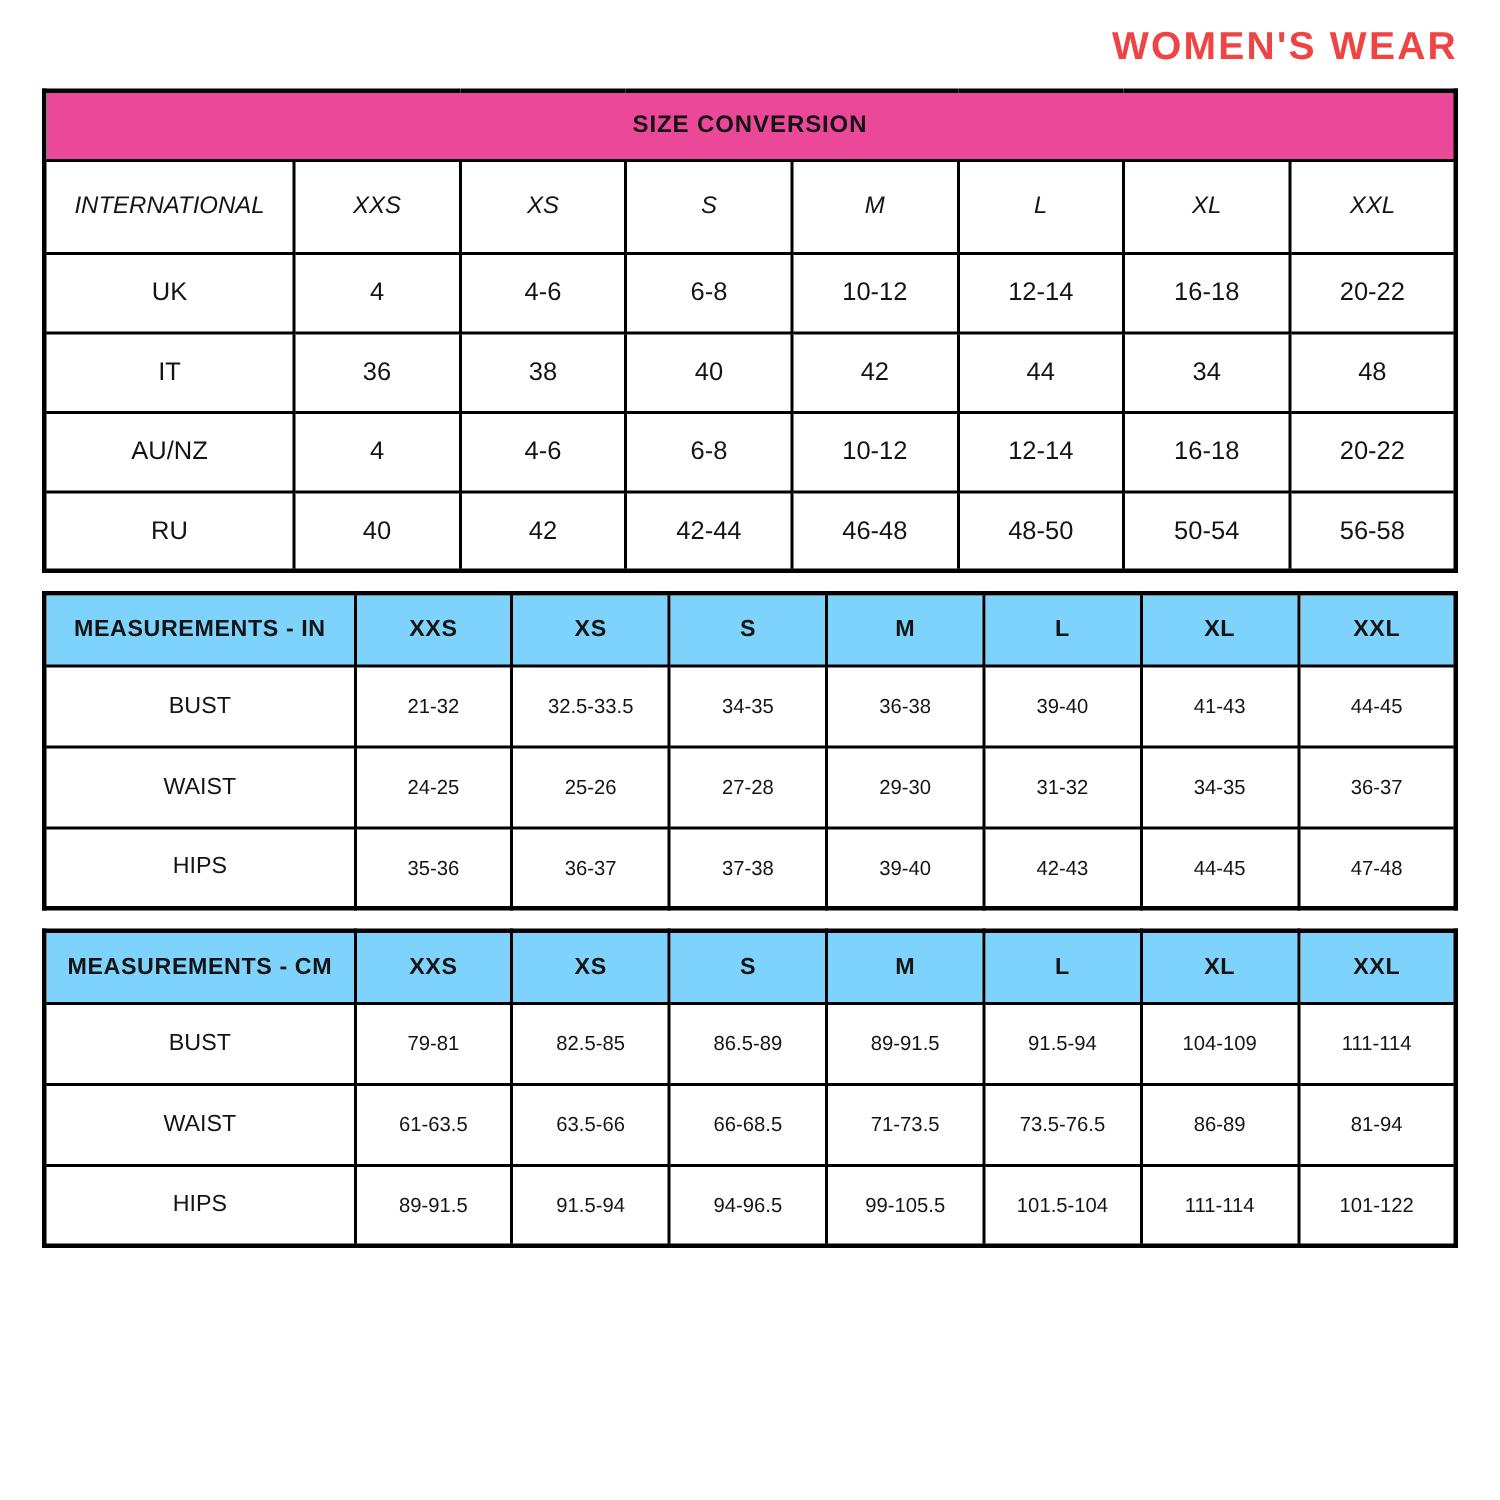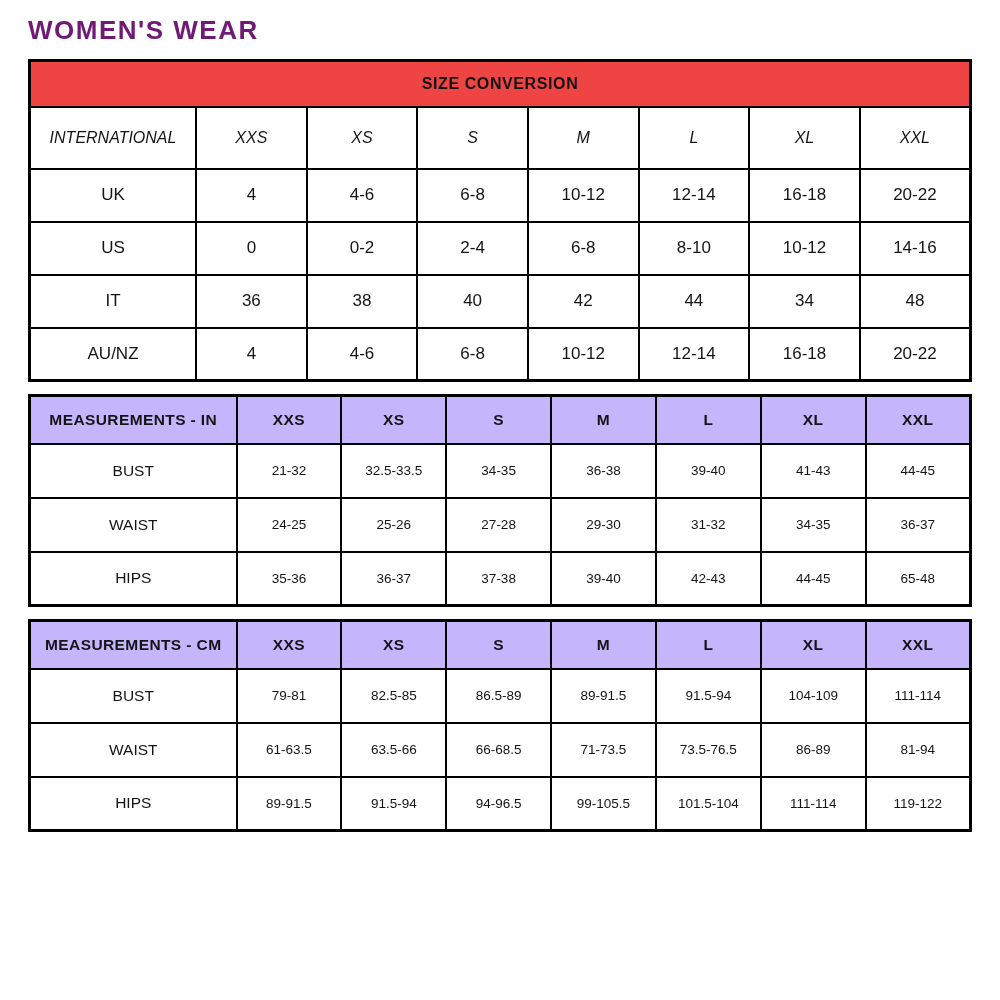--- a/index.html
+++ b/index.html
@@ -9,25 +9,25 @@
     height: 1000px;
     background: #ffffff;
     font-family: "Liberation Sans", sans-serif;
     color: #141414;
   }
   .page { padding: 0 28px; }
 
   .page-title {
     margin: 0;
     padding: 15px 0 13px;
-    text-align: left;
+    text-align: right;
     font-size: 26px;
     font-weight: bold;
     letter-spacing: 1.5px;
-    color: #701a75;
+    color: #ef4444;
   }
 
   table {
     width: 100%;
     border-collapse: collapse;
     table-layout: fixed;
     border: 3px solid #000;
   }
   th, td {
     border: 2px solid #000;
@@ -36,34 +36,34 @@
     padding: 0 4px;
     overflow: hidden;
     white-space: nowrap;
   }
 
   
   .t1 { margin-bottom: 12px; }
   .t1 .col-label { width: 17.7%; }
   .t1 .title-cell {
     height: 46px;
-    background: #ef4444;
+    background: #ec4899;
     font-size: 16px;
     font-weight: bold;
     letter-spacing: 0.6px;
   }
   .t1 .head-row td { height: 62px; font-size: 16px; font-style: italic; }
   .t1 tbody td { height: 53px; font-size: 17px; }
 
   
   .t2 { margin-bottom: 12px; }
   .t2 .col-label, .t3 .col-label { width: 22%; }
   .t2 thead th, .t3 thead th {
     height: 48px;
-    background: #c4b5fd;
+    background: #7dd3fc;
     font-size: 15.5px;
     font-weight: bold;
     letter-spacing: 0.4px;
   }
   .t2 tbody td, .t3 tbody td { height: 54px; }
   .t2 .lbl, .t3 .lbl { font-size: 15.5px; }
   .t2 .val, .t3 .val { font-size: 13.5px; border-radius: 27px; }
 </style>
 </head>
 <body>
@@ -97,49 +97,49 @@
         <td>UK</td>
         <td>4</td>
         <td>4-6</td>
         <td>6-8</td>
         <td>10-12</td>
         <td>12-14</td>
         <td>16-18</td>
         <td>20-22</td>
       </tr>
       <tr>
-        <td>US</td>
-        <td>0</td>
-        <td>0-2</td>
-        <td>2-4</td>
-        <td>6-8</td>
-        <td>8-10</td>
-        <td>10-12</td>
-        <td>14-16</td>
-      </tr>
-      <tr>
         <td>IT</td>
         <td>36</td>
         <td>38</td>
         <td>40</td>
         <td>42</td>
         <td>44</td>
         <td>34</td>
         <td>48</td>
       </tr>
       <tr>
         <td>AU/NZ</td>
         <td>4</td>
         <td>4-6</td>
         <td>6-8</td>
         <td>10-12</td>
         <td>12-14</td>
         <td>16-18</td>
         <td>20-22</td>
       </tr>
+      <tr>
+        <td>RU</td>
+        <td>40</td>
+        <td>42</td>
+        <td>42-44</td>
+        <td>46-48</td>
+        <td>48-50</td>
+        <td>50-54</td>
+        <td>56-58</td>
+      </tr>
     </tbody>
   </table>
 
   <table class="t2">
     <colgroup>
         <col class="col-label">
         <col span="7">
       </colgroup>
     <thead>
       <tr>
@@ -175,21 +175,21 @@
         <td class="val">36-37</td>
       </tr>
       <tr>
         <td class="lbl">HIPS</td>
         <td class="val">35-36</td>
         <td class="val">36-37</td>
         <td class="val">37-38</td>
         <td class="val">39-40</td>
         <td class="val">42-43</td>
         <td class="val">44-45</td>
-        <td class="val">65-48</td>
+        <td class="val">47-48</td>
       </tr>
     </tbody>
   </table>
 
   <table class="t3">
     <colgroup>
         <col class="col-label">
         <col span="7">
       </colgroup>
     <thead>
@@ -226,18 +226,18 @@
         <td class="val">81-94</td>
       </tr>
       <tr>
         <td class="lbl">HIPS</td>
         <td class="val">89-91.5</td>
         <td class="val">91.5-94</td>
         <td class="val">94-96.5</td>
         <td class="val">99-105.5</td>
         <td class="val">101.5-104</td>
         <td class="val">111-114</td>
-        <td class="val">119-122</td>
+        <td class="val">101-122</td>
       </tr>
     </tbody>
   </table>
 
 </div>
 
 </body></html>

